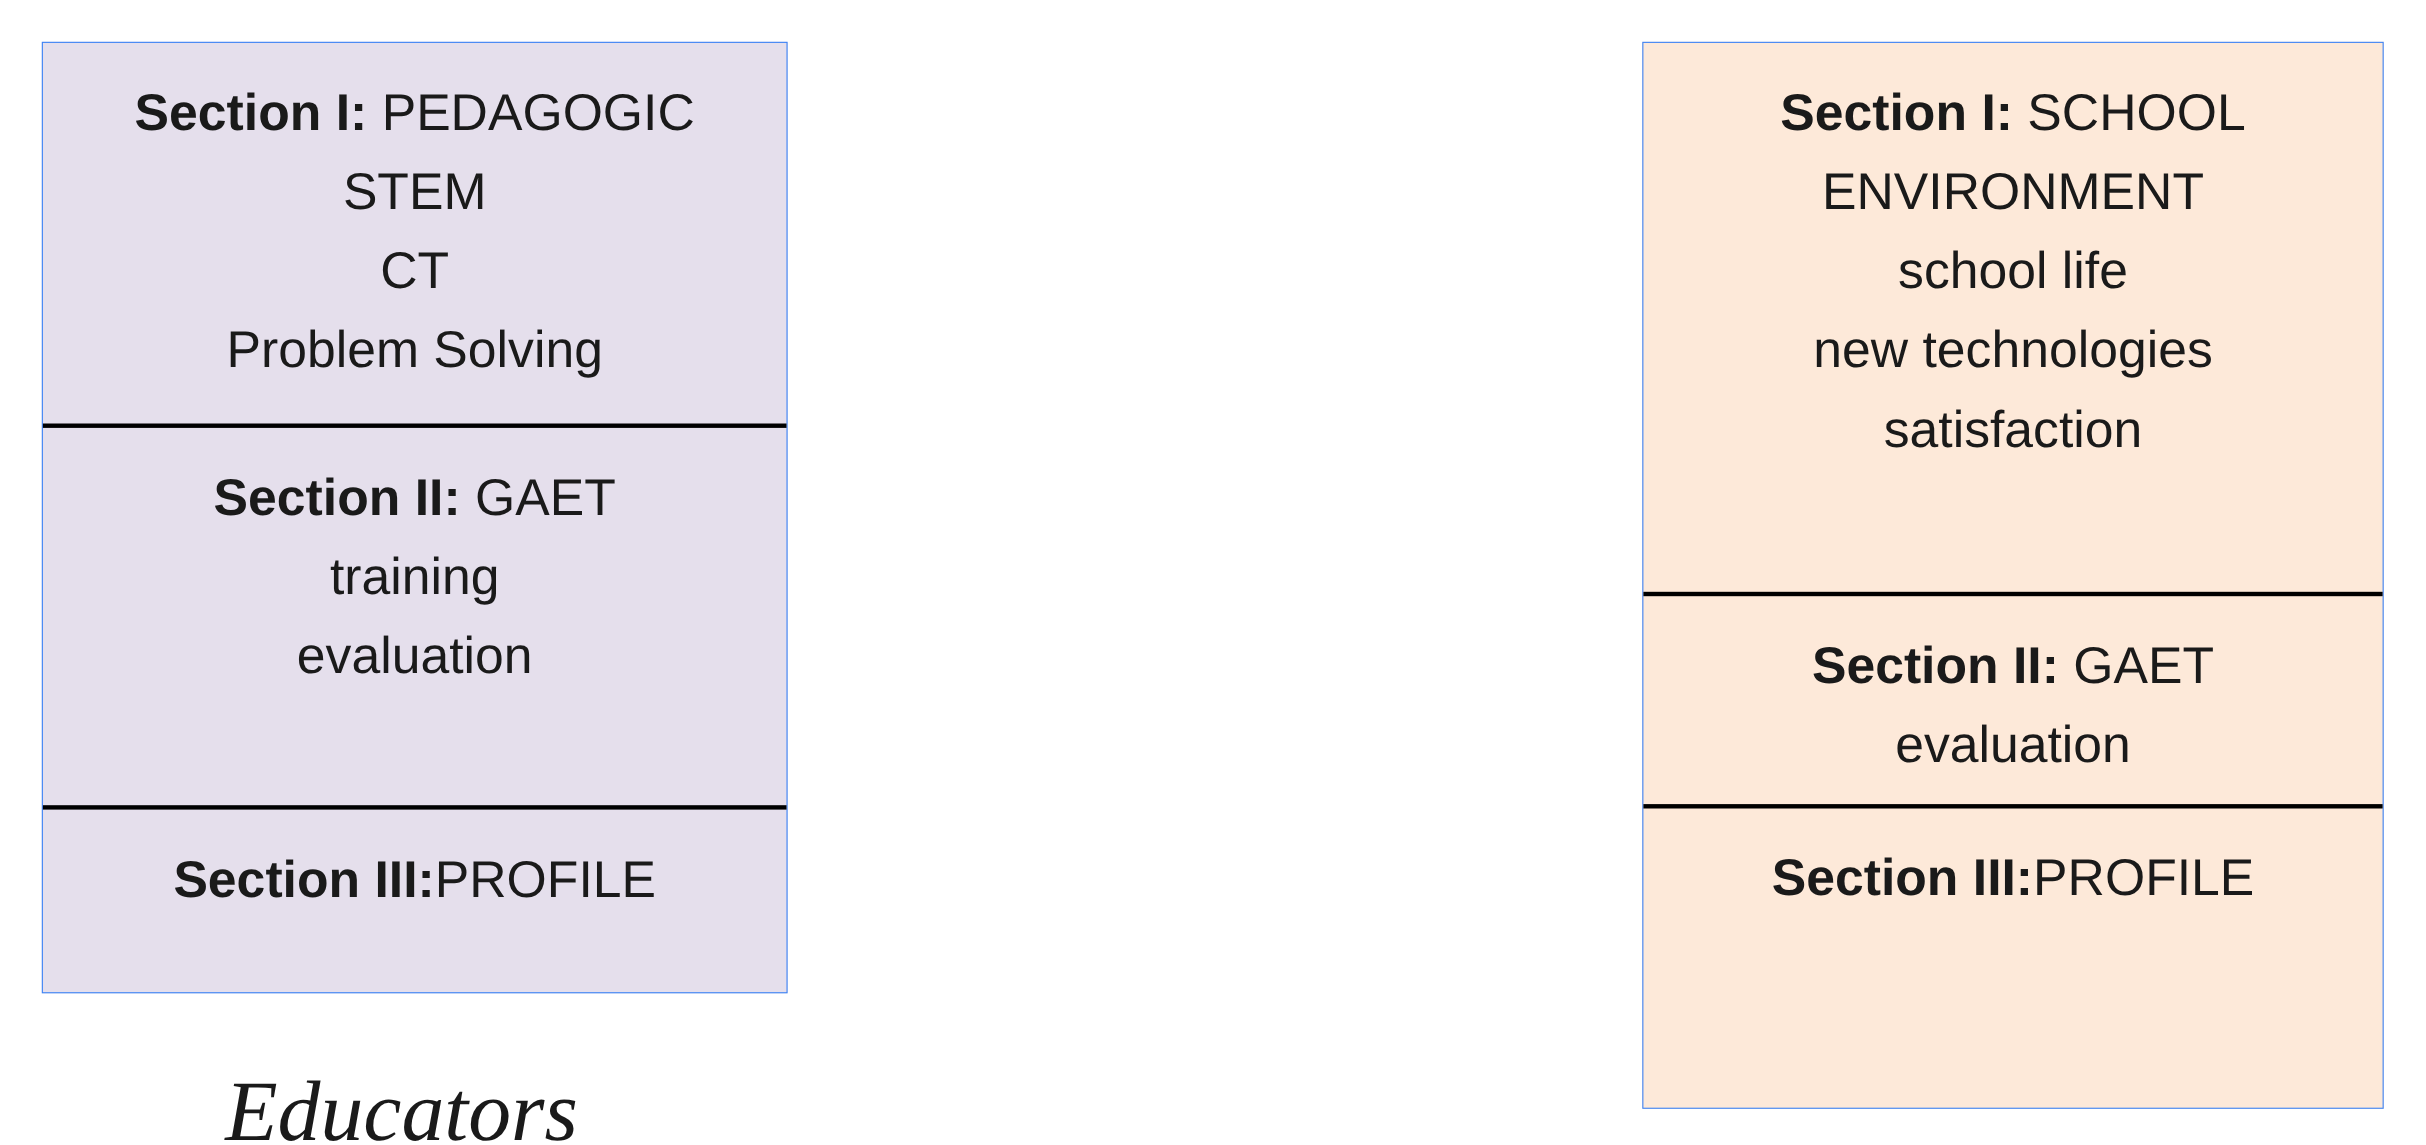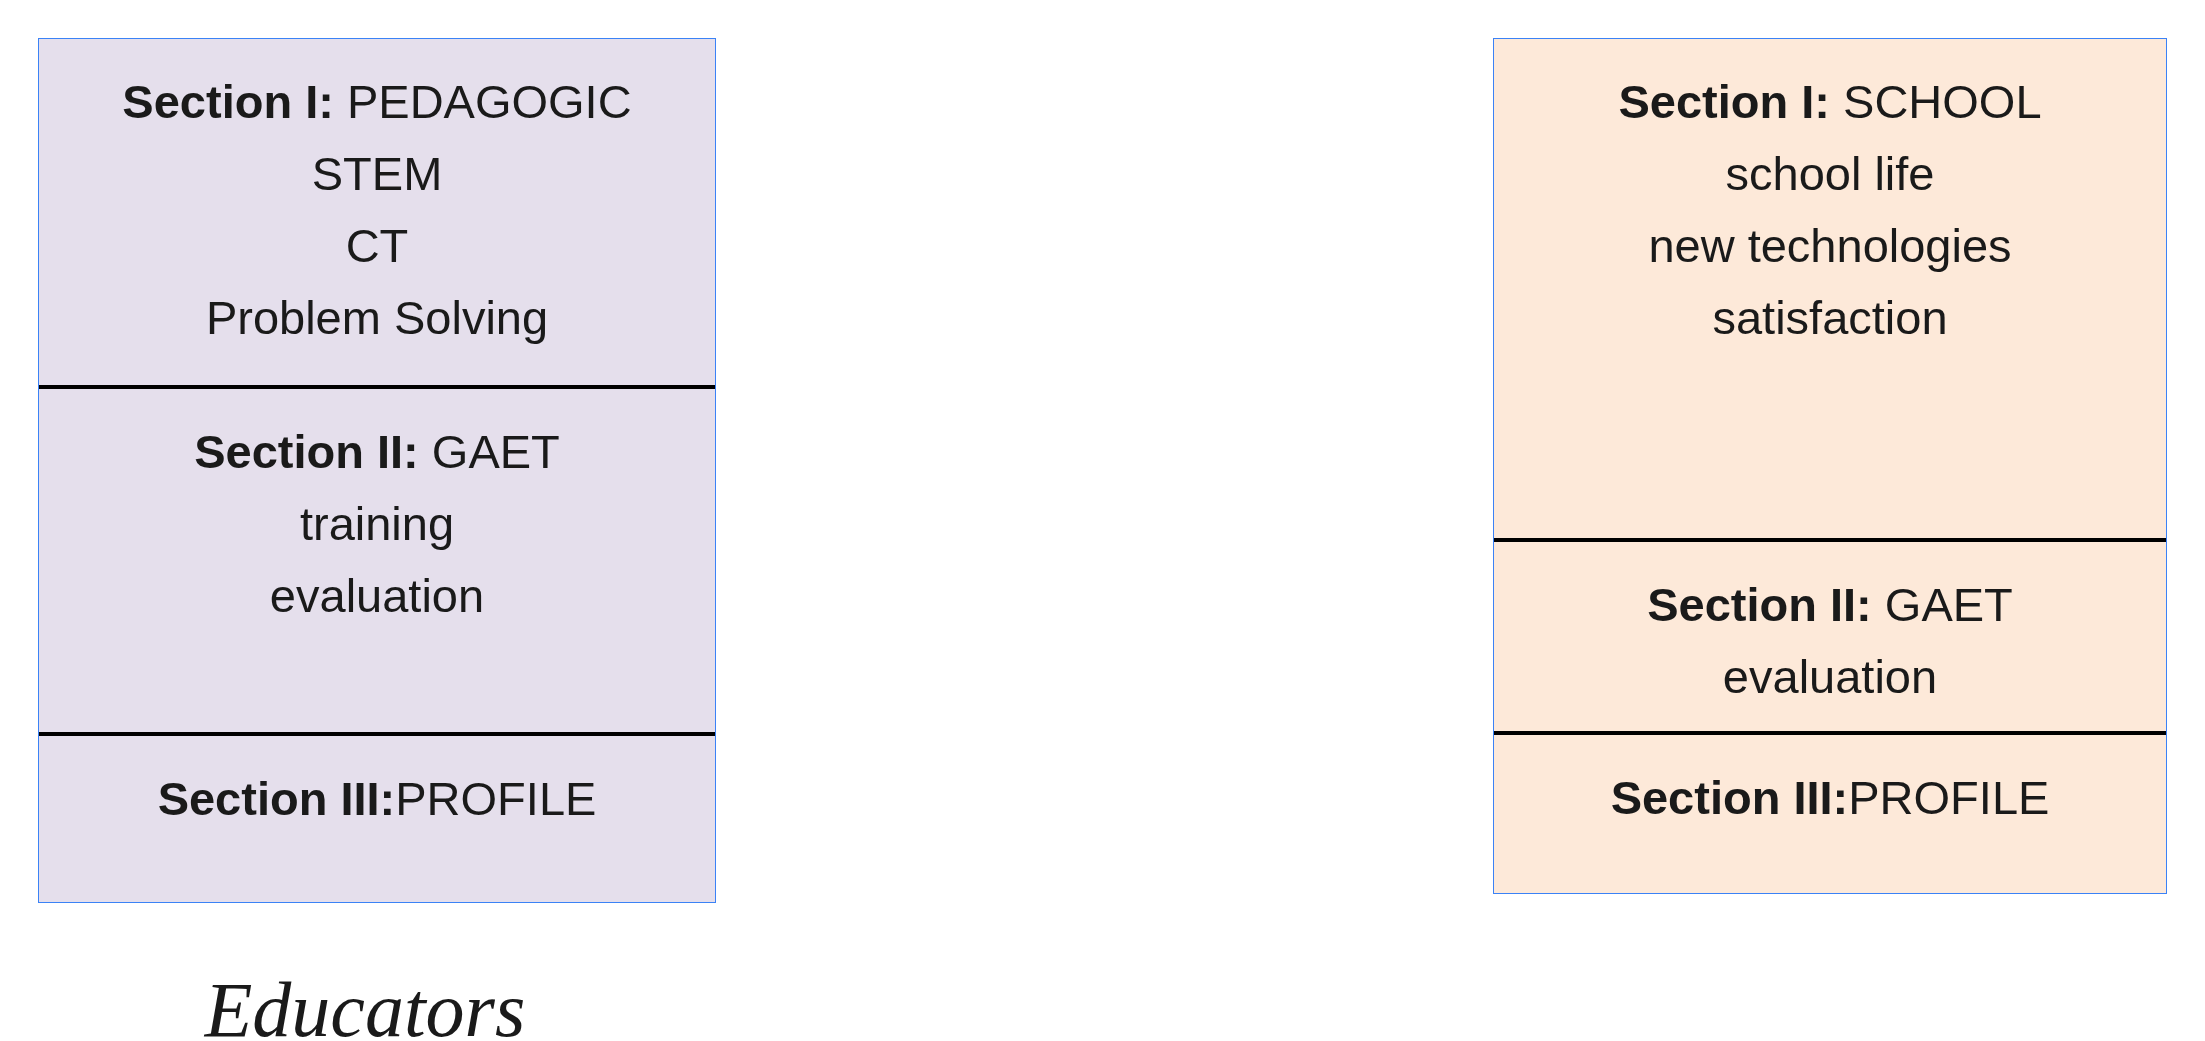--- a/index.html
+++ b/index.html
@@ -24,21 +24,21 @@
     flex-direction: column;
   }
   .panel-box.educators {
     left: 38px;
     width: 678px;
     height: 865px;
   }
   .panel-box.students {
     left: 1493px;
     width: 674px;
-    height: 856px;
+    height: 970px;
   }
   .sec {
     box-sizing: border-box;
     flex: none;
     text-align: center;
     padding-top: 27px;
     overflow: hidden;
   }
   .sec.divided {
     border-bottom: 4px solid #000000;
@@ -105,20 +105,21 @@
     </div>
 
   </div>
 
   <div class="panel-caption educators-caption">Educators</div>
 
   <div class="panel-box students" style="background:#fde9d9;">
 
     <div class="sec sec-1 divided">
       <div class="line"><span class="hd-bold">Section I:</span><span> SCHOOL</span></div>
+      <div class="line">ENVIRONMENT</div>
       <div class="line">school life</div>
       <div class="line">new technologies</div>
       <div class="line">satisfaction</div>
     </div>
 
     <div class="sec sec-2 divided">
       <div class="line"><span class="hd-bold">Section II:</span><span> GAET</span></div>
       <div class="line">evaluation</div>
     </div>
 

